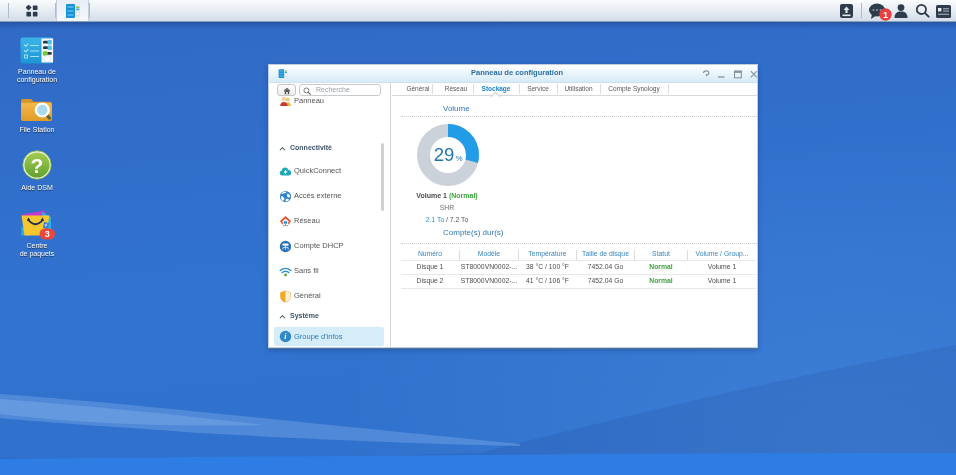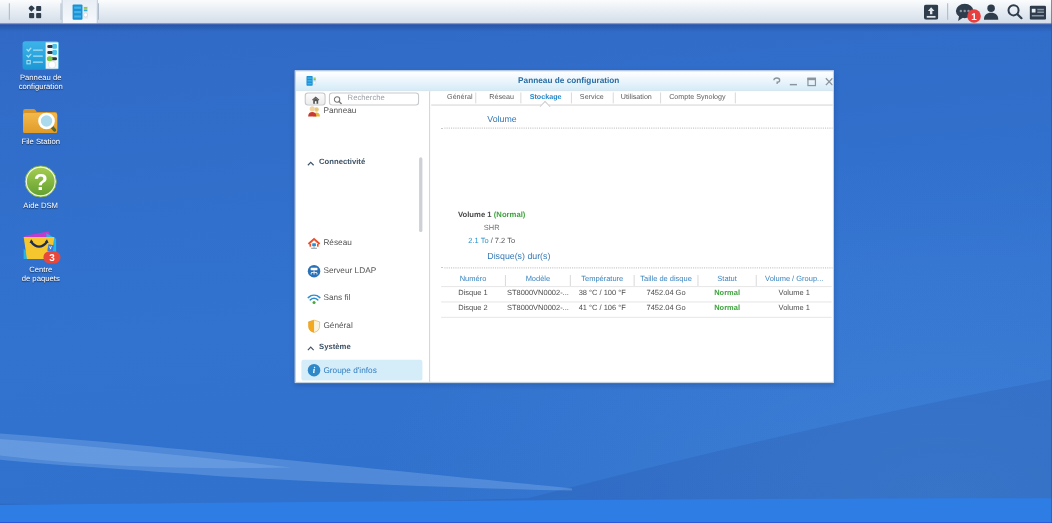--- a/index.html
+++ b/index.html
@@ -247,20 +247,37 @@
           <path d="M1.4 13.5 C1.4 10 3.4 8.5 6 8.5 C8.6 8.5 10.6 10 10.6 13.5 Z" fill="#c83a30"></path>
         </svg>
       <div class="tx">Panneau</div>
     </div>
     <div class="shead" style="top:57px;">
       <svg class="ch" width="7" height="5" viewBox="0 0 8 5">
           <path d="M1 4.5 L4 1.5 L7 4.5" fill="none" stroke="#3e5468" stroke-width="1.2"></path>
         </svg>
       <div class="tx">Connectivité</div>
     </div>
+    <div class="srow" style="top:76px;">
+      <svg class="ic" viewBox="0 0 16 16">
+          <path d="M4.2 12.8 C2.2 12.8 0.9 11.5 0.9 9.8 C0.9 8.3 1.9 7.2 3.3 7 C3.6 4.8 5.4 3.2 7.6 3.2 C9.5 3.2 11.1 4.5 11.7 6.2 C13.6 6.3 15.1 7.7 15.1 9.5 C15.1 11.3 13.7 12.8 11.7 12.8 Z" fill="#1ba8b4"></path>
+          <path d="M9.2 5 L5.6 9.3 L7.6 9.3 L6.8 12 L10.6 7.6 L8.6 7.6 Z" fill="#fff"></path>
+        </svg>
+      <div class="tx">QuickConnect</div>
+    </div>
+    <div class="srow" style="top:101px;">
+      <svg class="ic" viewBox="0 0 16 16">
+          <circle cx="8" cy="8" r="6.9" fill="#2e82cc"></circle>
+          <path d="M3 4.2 C4.5 2.3 7 1.6 9.2 2.4 C8.7 3.6 7.1 4.3 5.8 4.1 C5 5.1 3.9 5.3 3 4.2 Z" fill="#fff"></path>
+          <path d="M10.6 4.4 C12.2 5 13.6 6.6 13.9 8.3 C12.5 9.6 10.9 9.2 10.1 8 C9.4 6.8 9.8 5.3 10.6 4.4 Z" fill="#fff"></path>
+          <path d="M3 7.4 C4.7 7.7 6.2 9 6.5 10.6 C6.8 12.1 5.8 13.3 4.4 13.5 C2.9 12.2 2.1 9.9 3 7.4 Z" fill="#fff"></path>
+          <path d="M8.6 11 C9.9 10.5 11.6 10.9 12.6 11.9 C11.5 13.3 9.8 14.1 8.1 13.9 C7.8 12.9 7.9 11.8 8.6 11 Z" fill="#fff"></path>
+        </svg>
+      <div class="tx">Accès externe</div>
+    </div>
     <div class="srow" style="top:126px;">
       <svg class="ic" viewBox="0 0 16 16">
           <path d="M8 1.3 L15 7.6 L13.5 9.1 L8 4.2 L2.5 9.1 L1 7.6 Z" fill="#e8502a"></path>
           <rect x="2.9" y="8.4" width="1.8" height="3" fill="#e8502a"></rect>
           <rect x="11.3" y="8.4" width="1.8" height="3" fill="#e8502a"></rect>
           <rect x="5.9" y="7.6" width="4.2" height="3.2" rx="0.5" fill="#2e8fd8"></rect>
           <rect x="7.4" y="11" width="1.2" height="1.5" fill="#8a959d"></rect>
           <rect x="4.8" y="12.6" width="6.4" height="1.1" fill="#8a959d"></rect>
         </svg>
       <div class="tx">Réseau</div>
@@ -268,21 +285,21 @@
     <div class="srow" style="top:151px;">
       <svg class="ic" viewBox="0 0 16 16">
           <circle cx="8" cy="8" r="7" fill="#2a72b8"></circle>
           <rect x="4.2" y="4.3" width="7.6" height="2.7" rx="0.7" fill="#fff"></rect>
           <rect x="7.5" y="7.2" width="1" height="1.8" fill="#fff"></rect>
           <rect x="4.6" y="9" width="6.8" height="0.9" fill="#fff"></rect>
           <rect x="4.2" y="10.2" width="1.1" height="1.5" fill="#fff"></rect>
           <rect x="7.45" y="10.2" width="1.1" height="1.5" fill="#fff"></rect>
           <rect x="10.7" y="10.2" width="1.1" height="1.5" fill="#fff"></rect>
         </svg>
-      <div class="tx">Serveur LDAP</div>
+      <div class="tx">Compte DHCP</div>
     </div>
     <div class="srow" style="top:176px;">
       <svg class="ic" viewBox="0 0 16 16">
           <path d="M1.5 6.8 C5.4 3.4 10.6 3.4 14.5 6.8" fill="none" stroke="#2e8fd0" stroke-width="1.7" stroke-linecap="round"></path>
           <path d="M3.8 9.4 C6.4 7.2 9.6 7.2 12.2 9.4" fill="none" stroke="#2e8fd0" stroke-width="1.7" stroke-linecap="round"></path>
           <circle cx="8" cy="12.2" r="1.7" fill="#48a838"></circle>
         </svg>
       <div class="tx">Sans fil</div>
     </div>
     <div class="srow" style="top:201px;">
@@ -319,24 +336,32 @@
         <div class="tabsep" style="left:127px;"></div>
       <div class="tab" style="left:165px;width:43px;">Utilisation</div>
         <div class="tabsep" style="left:165px;"></div>
       <div class="tab" style="left:208px;width:68px;">Compte Synology</div>
         <div class="tabsep" style="left:208px;"></div>
       <div class="tabsep" style="left:276px;"></div>
       <div style="position:absolute;left:100px;top:10px;width:7px;height:7px;background:#fff;border-left:1px solid #cfcfcf;border-top:1px solid #cfcfcf;transform:rotate(45deg);"></div>
     </div>
     <div class="h2" style="top:21px;">Volume</div>
     <div class="dotline" style="top:33px;"></div>
+    <div id="donutwrap" class="abs">
+      <svg width="64" height="64" viewBox="0 0 64 64" style="display:block;margin:0 auto;">
+        <circle cx="32" cy="32" r="24.5" fill="none" stroke="#ccd2d9" stroke-width="13"></circle>
+        <circle cx="32" cy="32" r="24.5" fill="none" stroke="#219ce6" stroke-width="13" stroke-dasharray="44.64 109.3" stroke-dashoffset="0" transform="rotate(-90 32 32)"></circle>
+        <text x="28" y="38.4" font-size="18.5" fill="#2176ad" text-anchor="middle" font-family="Liberation Sans, sans-serif">29</text>
+        <text x="39.5" y="38.2" font-size="8" fill="#2176ad" font-family="Liberation Sans, sans-serif">%</text>
+      </svg>
+    </div>
     <div class="vlab" style="top:109px;font-size:7px;font-weight:bold;color:#4a4a4a;">Volume 1 <span style="color:#3fa33f;">(Normal)</span></div>
     <div class="vlab" style="top:121px;font-size:6.8px;color:#707070;">SHR</div>
     <div class="vlab" style="top:133px;font-size:6.8px;color:#555;"><span style="color:#2592cc;">2.1 To</span> / 7.2 To</div>
-    <div class="h2" style="top:145px;">Disque(s) dur(s)</div>
+    <div class="h2" style="top:145px;">Compte(s) dur(s)</div>
     <div class="dotline" style="top:160px;"></div>
     <div id="dtable" class="abs">
       <div class="trow thd thead" style="top:0px;">
         <div class="tcell" style="left:0;width:58px;">Numéro</div>
           <div class="vline" style="left:58px;"></div>
         <div class="tcell" style="left:59px;width:58px;">Modèle</div>
           <div class="vline" style="left:117px;"></div>
         <div class="tcell" style="left:118px;width:57px;">Température</div>
           <div class="vline" style="left:175px;"></div>
         <div class="tcell" style="left:176px;width:57px;">Taille de disque</div>

